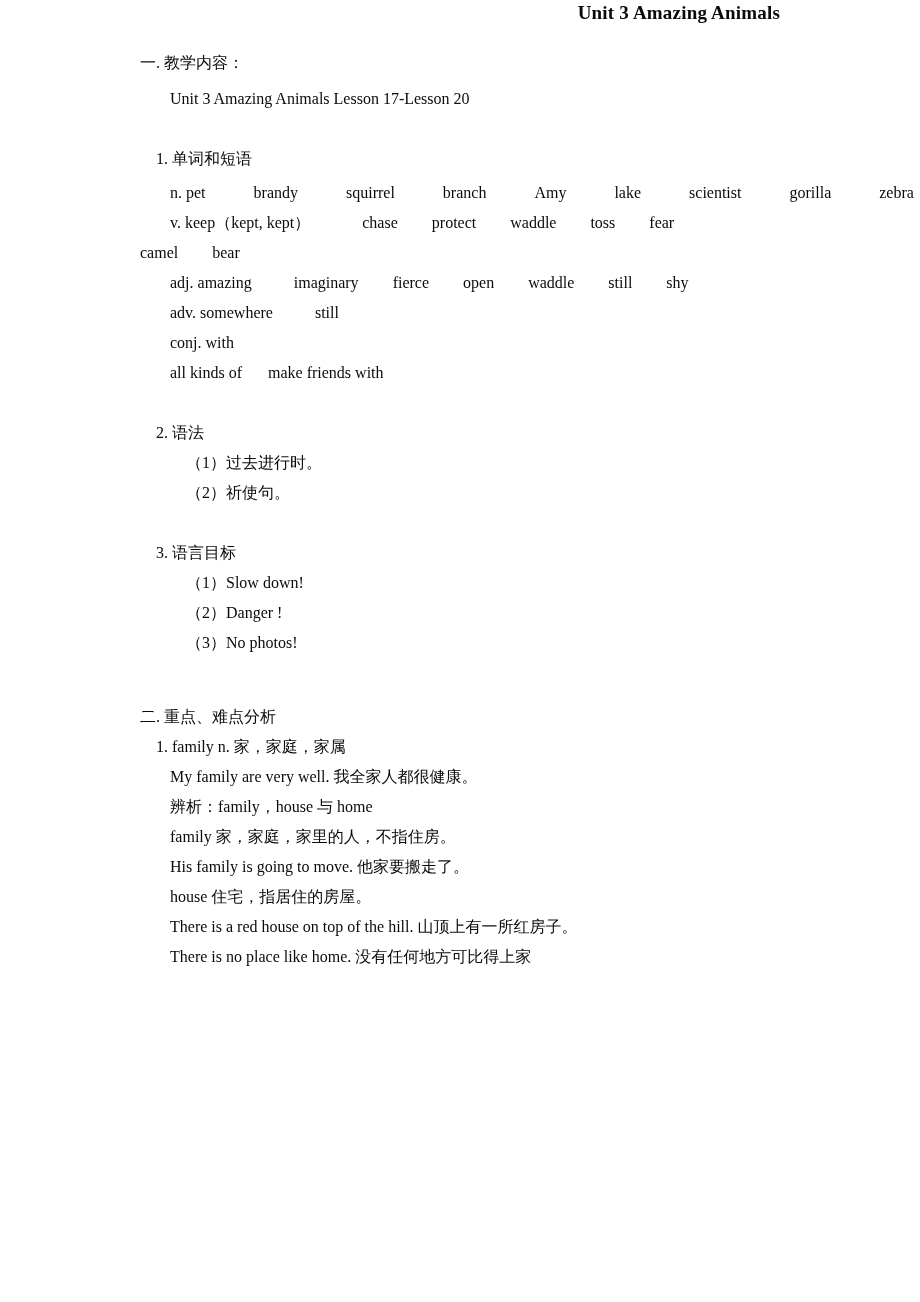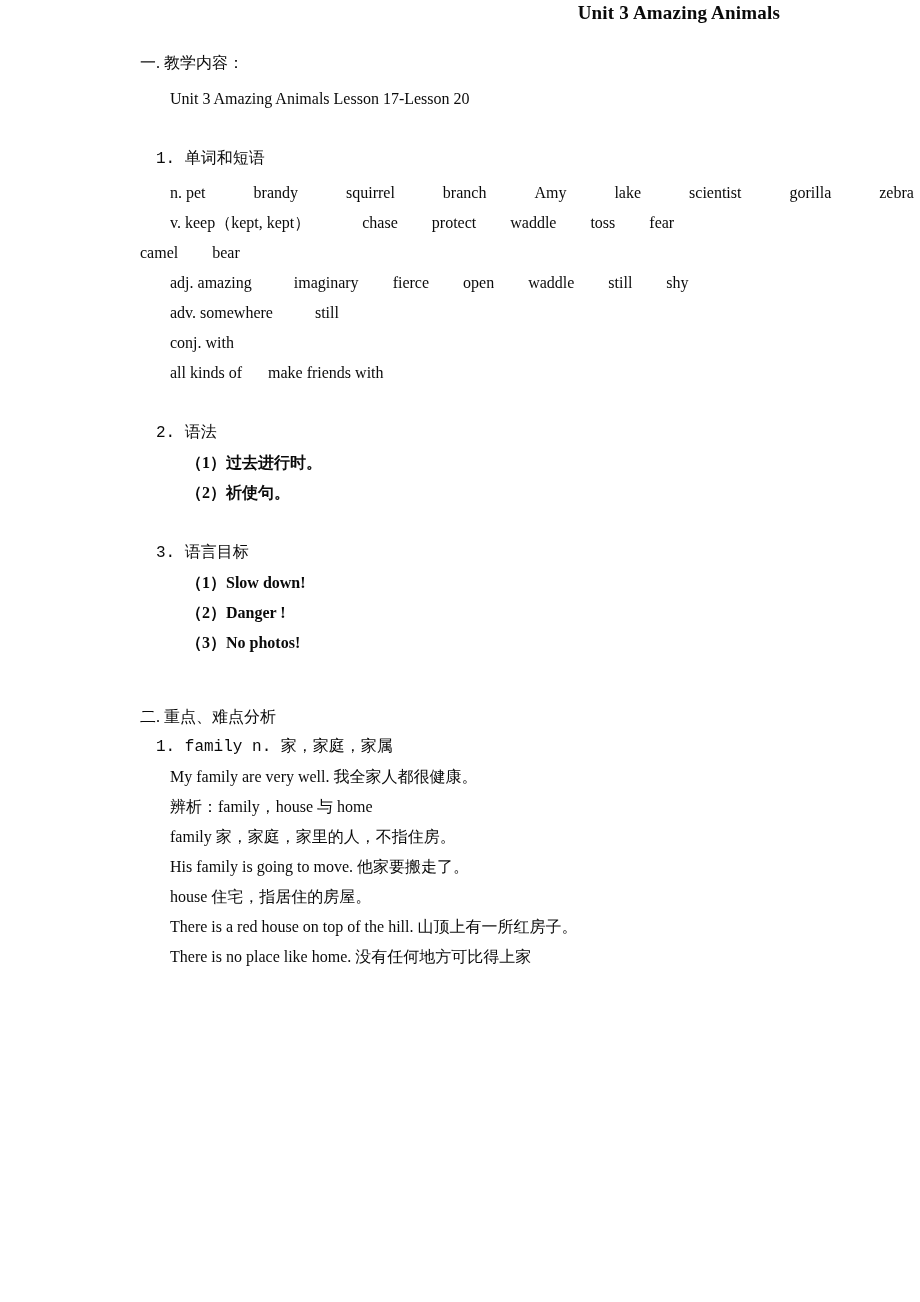--- a/index.html
+++ b/index.html
@@ -49,23 +49,23 @@
   }
   .wrapline {
     font-size: 15.5px;
     line-height: 30px;
     margin: 0;
     white-space: normal;
   }
 
   
   .lvl0 { padding-left: 0px; }     
-  .lvl1 { padding-left: 16px; font-family: Liberation Mono, monospace; }    
+  .lvl1 { padding-left: 16px; }    
   .lvl2 { padding-left: 30px; }    
-  .lvl3 { padding-left: 46px; font-weight: bold; }
+  .lvl3 { padding-left: 46px; }
   .gap-md { height: 22px; }
   .gap-lg { height: 30px; }
   
   .wordrow {
     display: flex;
     width: 640px;
   }
   .wordrow.indent {
     padding-left: 30px;
     width: 610px;

